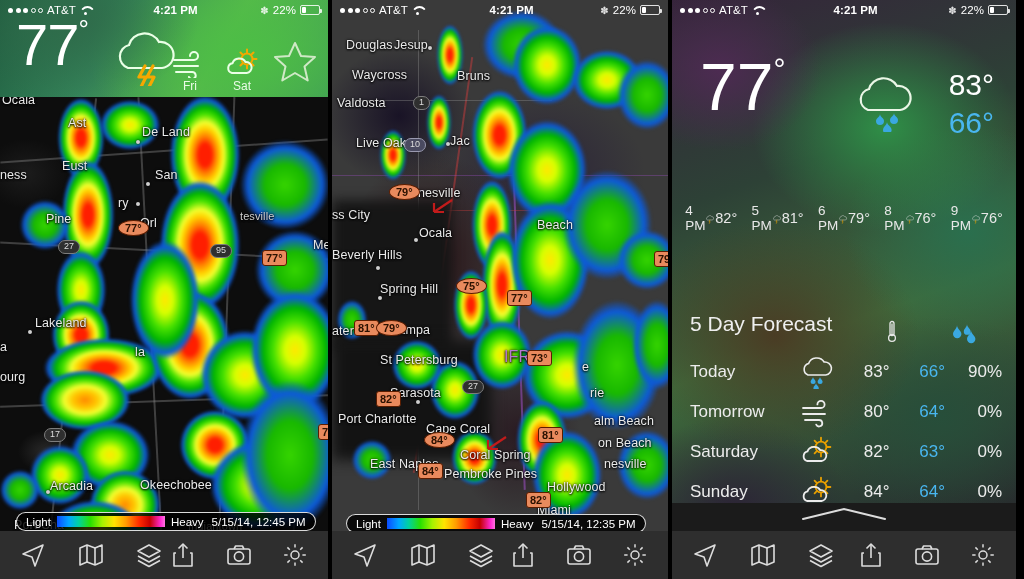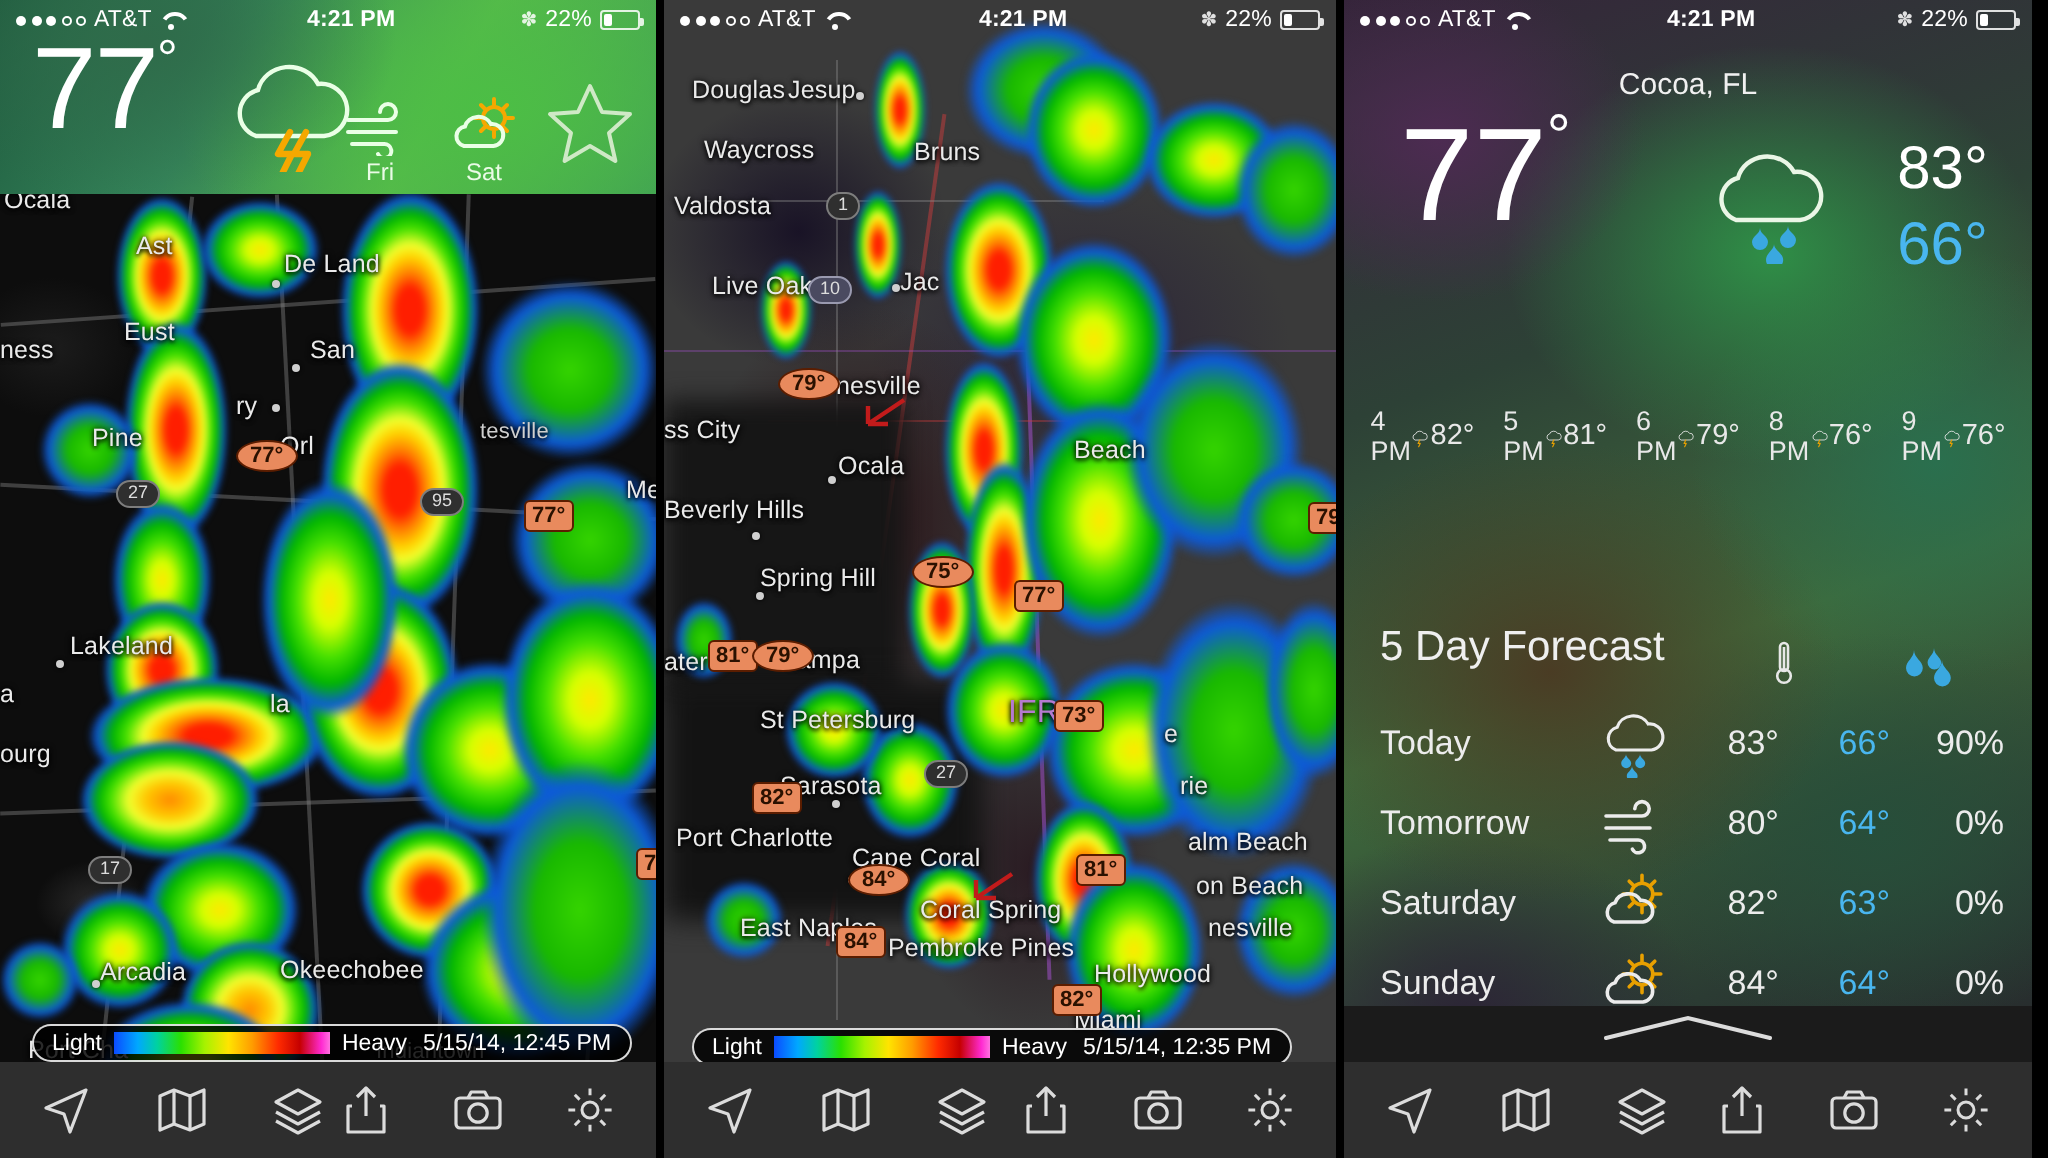--- a/index.html
+++ b/index.html
@@ -583,21 +583,20 @@
             </svg>
         </div>
       </div>
     </div>
   </div>
 
   <div class="panel right">
     <div class="rpanel">
 
       <div class="r-top">
-        <div class="r-loc">Cocoa, FL</div>
         <div class="r-temp">
           <span>77</span><sup>°</sup>
         </div>
         <div class="r-ic">
           <svg viewBox="0 0 76 62" fill="none">
             <path d="M18 40 a11 11 0 0 1 1 -21 a15 14 0 0 1 28 -3 a10 10 0 0 1 3 24 z" stroke="#eaf6e6" stroke-width="2.2"></path>
             <path d="M30 44 c0 3 -4 4 -4 7 a4 4 0 0 0 8 0 c0 -3 -4 -4 -4 -7z" fill="#3aa8e0"></path>
             <path d="M44 43 c0 3 -4 4 -4 7 a4 4 0 0 0 8 0 c0 -3 -4 -4 -4 -7z" fill="#3aa8e0"></path>
             <path d="M37 52 c0 3 -4 4.5 -4 8 a4.3 4.3 0 0 0 8.6 0 c0 -3.5 -4.6 -5 -4.6 -8z" fill="#3aa8e0"></path>
           </svg>

